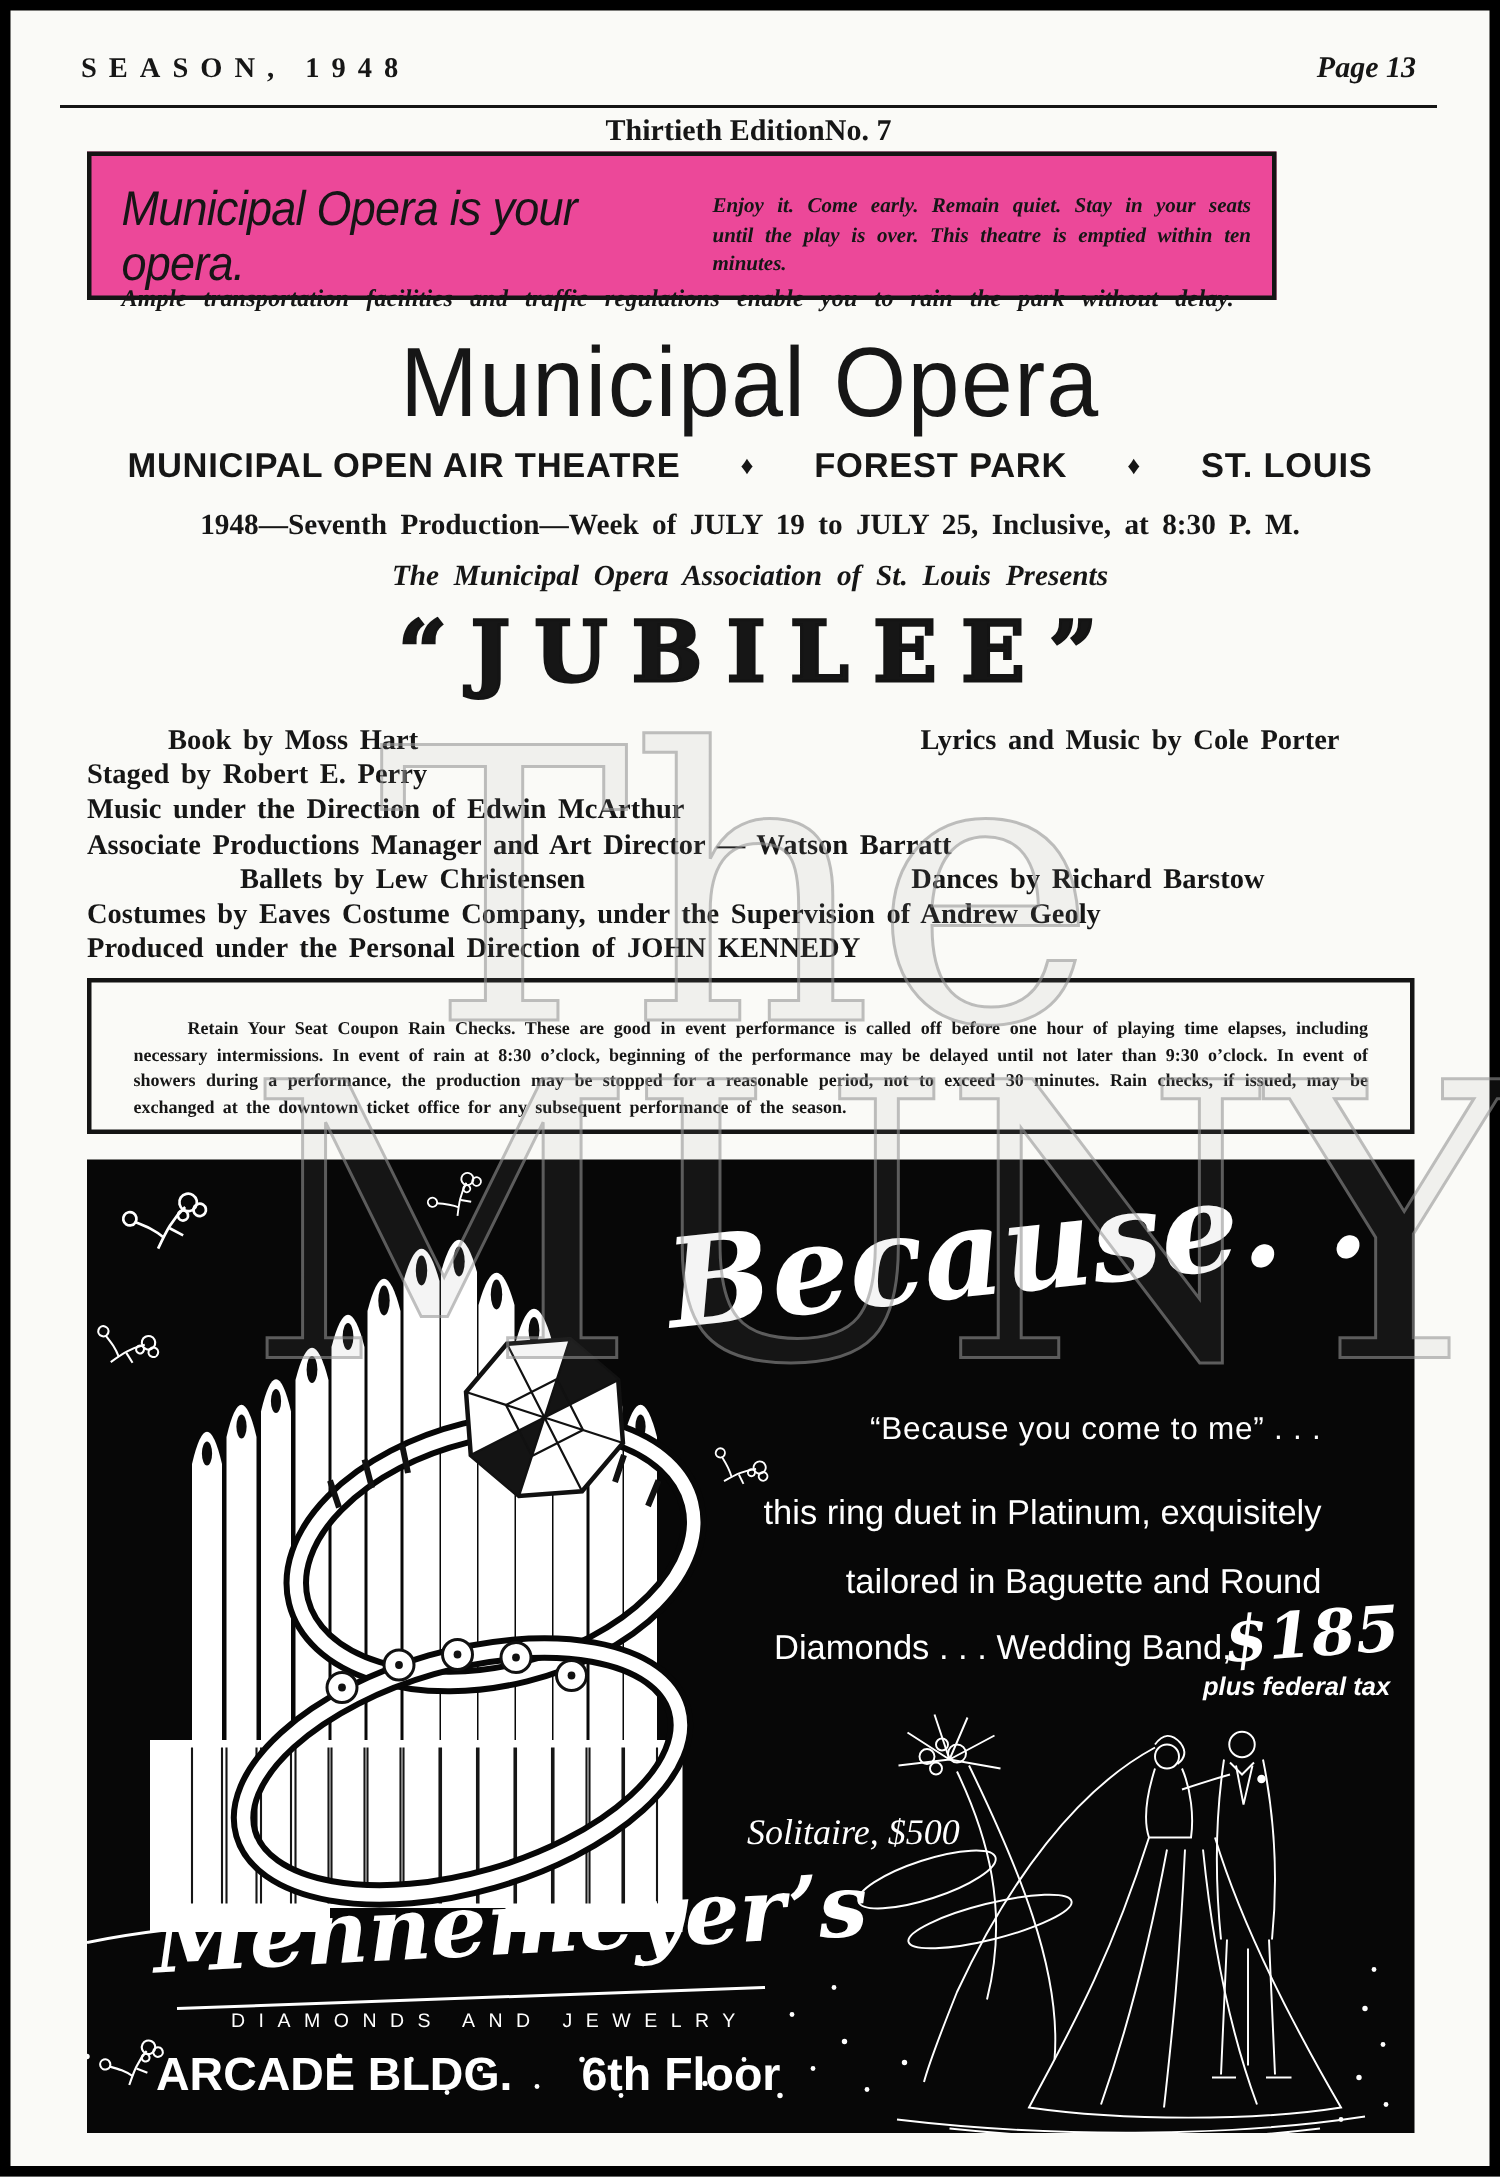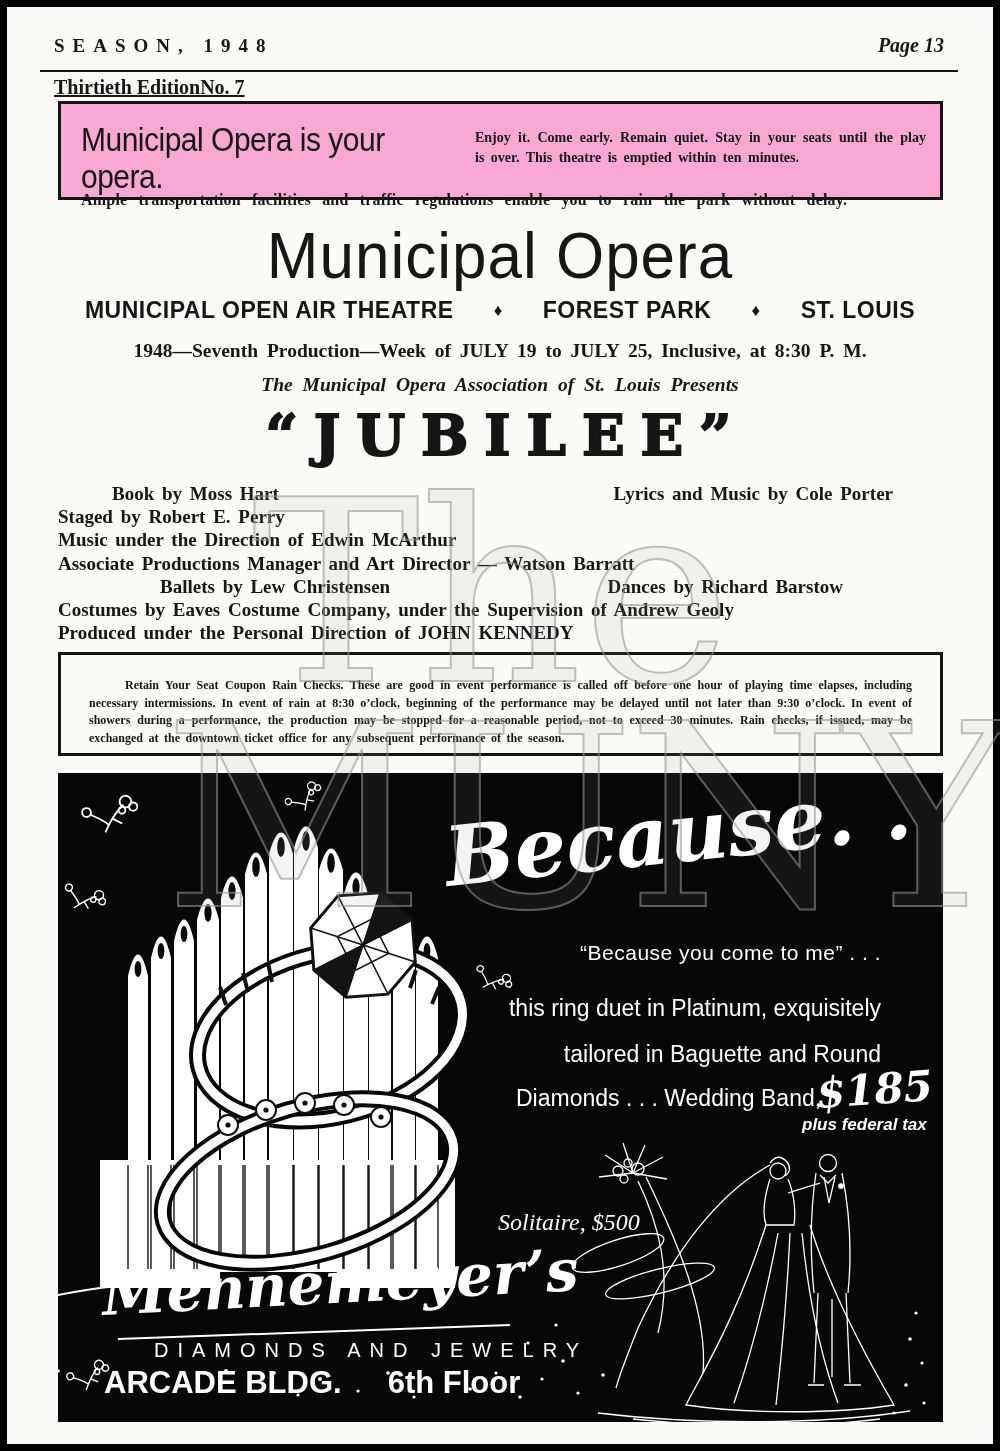--- a/index.html
+++ b/index.html
@@ -8,24 +8,24 @@
     background:#fafaf7;color:#161616;overflow:hidden;
     box-shadow:inset 0 0 0 7px #000;
     font-family:"Liberation Serif",serif;
   }
   .abs{position:absolute;}
   
   .hdr-row1{left:54px;right:56px;top:34px;display:flex;justify-content:space-between;align-items:baseline;}
   .season{font-weight:bold;font-size:19px;letter-spacing:8px;}
   .pageno{font-weight:bold;font-style:italic;font-size:20px;}
   .rule1{left:40px;right:42px;top:70px;height:2px;background:#151515;}
-  .hdr-row2{left:54px;right:56px;top:76px;display:flex;justify-content:flex-start;align-items:baseline;text-decoration:underline;}
+  .hdr-row2{left:54px;right:56px;top:76px;display:flex;justify-content:center;align-items:baseline;}
   .edition,.issueno{font-weight:bold;font-size:20px;}
   
-  .notice{left:58px;top:101px;width:885px;height:99px;border:3px solid #141414;box-sizing:border-box;background:#f9a8d4;padding:6px 14px 0 20px;}
+  .notice{left:58px;top:101px;width:793px;height:99px;border:3px solid #141414;box-sizing:border-box;background:#ec4899;padding:6px 14px 0 20px;font-style:italic;}
   .notice-top{display:flex;gap:14px;}
   .notice-headline{flex:0 0 380px;font-family:"Liberation Sans",sans-serif;font-weight:400;font-size:30px;letter-spacing:-.5px;margin-top:12px;transform:scaleY(1.08);transform-origin:left top;}
   .notice-right{flex:1;font-weight:bold;font-size:14px;line-height:1.4;text-align:justify;word-spacing:3px;margin-top:18px;}
   .notice-bottom{font-weight:bold;font-size:16px;word-spacing:7px;margin-top:1px;letter-spacing:.2px;}
   
   .title{left:0;right:0;top:220px;text-align:center;font-family:"Liberation Sans",sans-serif;font-weight:400;font-size:62px;letter-spacing:1px;transform:scaleY(1.06);}
   .venueline{left:0;right:0;top:297px;display:flex;justify-content:center;align-items:center;gap:40px;font-family:"Liberation Sans",sans-serif;font-weight:bold;font-size:23px;letter-spacing:.5px;}
   .diamond{font-size:17px;}
   .production{left:0;right:0;top:340px;text-align:center;font-weight:bold;font-size:19.5px;word-spacing:4px;}
   .presents{left:0;right:0;top:374px;text-align:center;font-weight:bold;font-style:italic;font-size:19.5px;word-spacing:5px;}
@@ -45,21 +45,21 @@
   .ad-art{position:absolute;left:0;top:0;}
   .because{left:392px;top:36px;font-family:"DejaVu Serif",serif;font-style:italic;font-weight:bold;font-size:82px;transform:rotate(-6deg);transform-origin:left bottom;white-space:nowrap;}
   .ad-quote{right:62px;top:168px;font-family:"Liberation Sans",sans-serif;font-size:21px;letter-spacing:.5px;white-space:nowrap;}
   .ad-line1{right:62px;top:222px;font-family:"Liberation Sans",sans-serif;font-size:23px;white-space:nowrap;}
   .ad-line2{right:62px;top:268px;font-family:"Liberation Sans",sans-serif;font-size:23px;white-space:nowrap;}
   .ad-line3{left:458px;top:312px;font-family:"Liberation Sans",sans-serif;font-size:23px;white-space:nowrap;}
   .ad-price{left:758px;top:292px;font-family:"DejaVu Serif",serif;font-style:italic;font-weight:bold;font-size:42px;transform:rotate(-4deg);}
   .ad-tax{left:744px;top:342px;font-family:"Liberation Sans",sans-serif;font-style:italic;font-weight:bold;font-size:17px;white-space:nowrap;}
   .ad-solitaire{left:440px;top:436px;font-style:italic;font-size:24px;white-space:nowrap;}
   .ad-store{left:46px;top:488px;font-family:"DejaVu Serif",serif;font-style:italic;font-weight:bold;font-size:58px;transform:rotate(-3deg);transform-origin:left bottom;white-space:nowrap;}
-  .ad-sub{left:96px;top:566px;font-family:"Liberation Sans",sans-serif;font-size:20px;letter-spacing:9px;white-space:nowrap;}
+  .ad-sub{left:96px;top:566px;font-family:"Liberation Sans",sans-serif;font-size:13px;letter-spacing:9px;white-space:nowrap;}
   .ad-addr{left:46px;top:592px;display:flex;gap:46px;font-family:"Liberation Sans",sans-serif;font-weight:bold;font-size:31px;white-space:nowrap;}
   
   .wm{position:absolute;z-index:20;pointer-events:none;font-family:"DejaVu Serif",serif;line-height:1;
       color:rgba(150,150,150,.14);-webkit-text-stroke:2px rgba(148,148,148,.85);opacity:.7;}
   .wm-the{left:252px;top:468px;font-size:252px;}
   .wm-muny{left:164px;top:690px;font-size:255px;letter-spacing:-6px;}
 </style>
 </head>
 <body>
 

